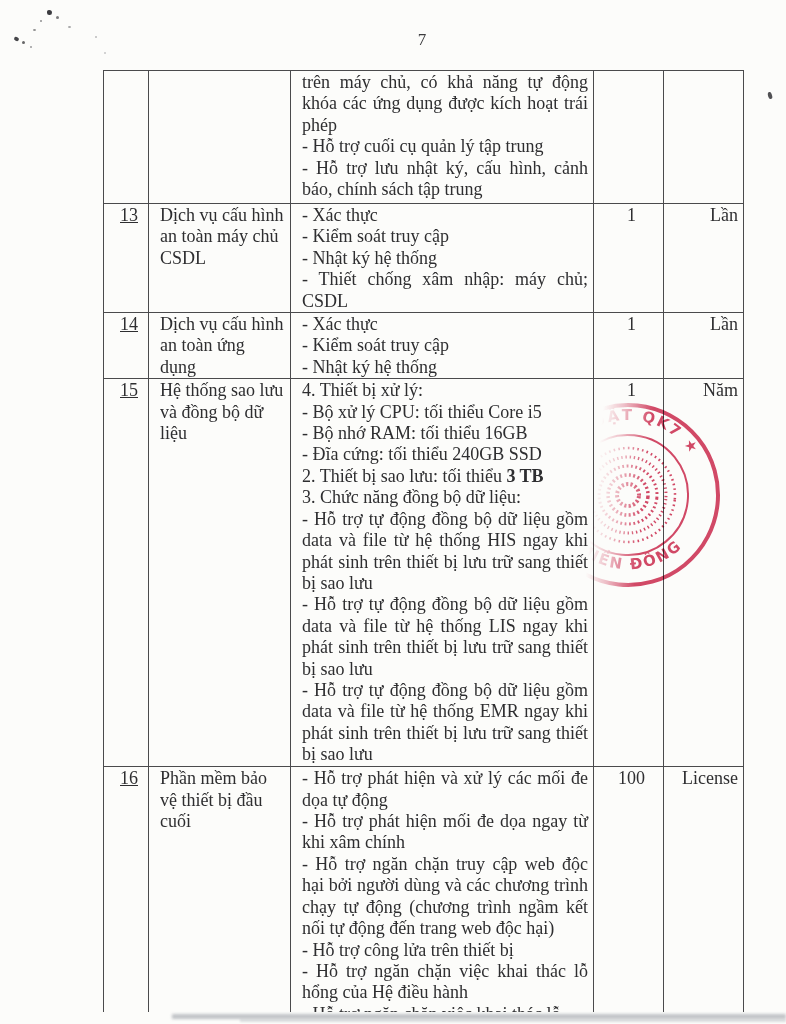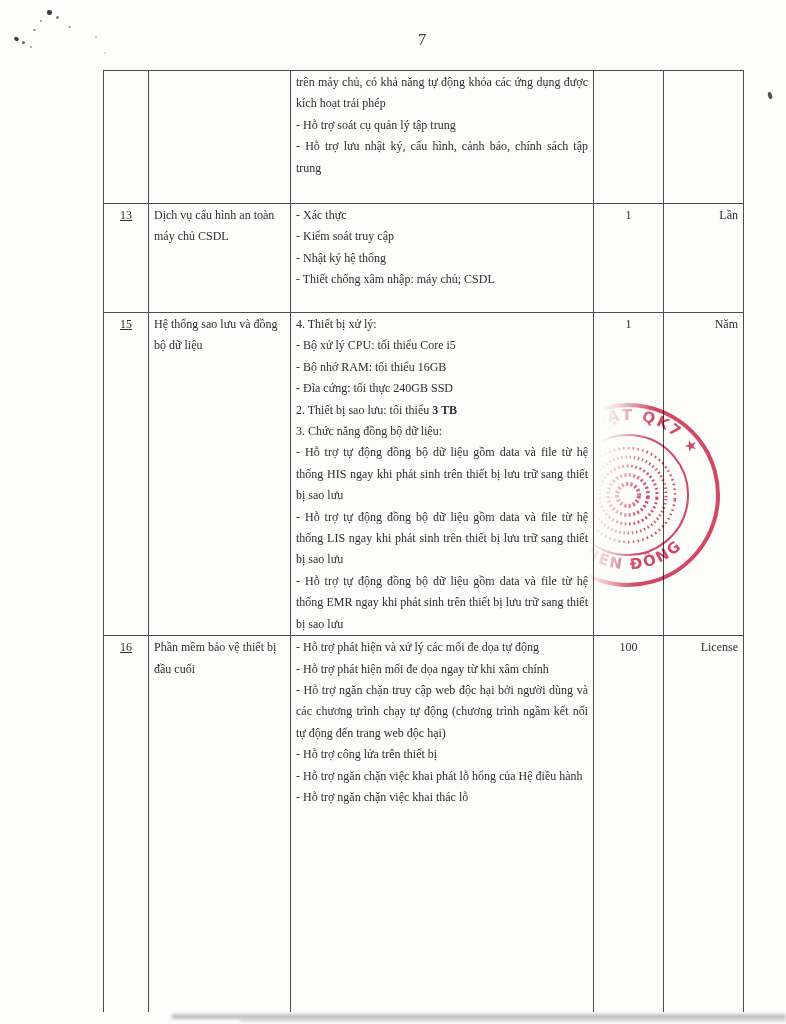--- a/index.html
+++ b/index.html
@@ -34,22 +34,22 @@
   .table-wrap{
     position:absolute;left:103px;top:70px;width:641px;height:942px;
     overflow:hidden;
   }
   table.spec{
     border-collapse:collapse;table-layout:fixed;width:640px;
   }
   table.spec td{
     border:1.5px solid #4a4a4c;
     vertical-align:top;
-    font-size:12px;line-height:21.4px;
-    padding:1px 5px 0 5px;
+    font-size:18px;line-height:21.4px;
+    padding:1px 5px 0 11px;
     overflow:hidden;
   }
   col.w-stt{width:45px;}
   col.w-name{width:142px;}
   col.w-desc{width:303px;}
   col.w-qty{width:70px;}
   col.w-unit{width:80px;}
   td.c-stt{text-align:center;padding-left:2px;padding-right:2px;text-decoration:underline;}
   td.c-qty{text-align:center;}
   td.c-unit{text-align:right;}
@@ -99,64 +99,75 @@
           <col class="w-desc">
           <col class="w-qty">
           <col class="w-unit">
       </colgroup>
       <tbody>
           <tr>
       <td class="c-stt"></td>
       <td class="c-name"></td>
       <td class="c-desc">
               <p class="desc-p"><span>trên máy chủ, có khả năng tự động khóa các ứng dụng được kích hoạt trái phép</span></p>
-              <p class="desc-p"><span>- Hỗ trợ soát cụ quản lý tập trung</span></p>
+              <p class="desc-p"><span>- Hỗ trợ cuối cụ quản lý tập trung</span></p>
               <p class="desc-p"><span>- Hỗ trợ lưu nhật ký, cấu hình, cảnh báo, chính sách tập trung</span></p>
             </td>
       <td class="c-qty"></td>
       <td class="c-unit"></td>
     </tr>
           <tr>
       <td class="c-stt">13</td>
       <td class="c-name">Dịch vụ cấu hình an toàn máy chủ CSDL</td>
       <td class="c-desc">
               <p class="desc-p"><span>- Xác thực</span></p>
               <p class="desc-p"><span>- Kiểm soát truy cập</span></p>
               <p class="desc-p"><span>- Nhật ký hệ thống</span></p>
               <p class="desc-p"><span>- Thiết chống xâm nhập: máy chủ; CSDL</span></p>
             </td>
       <td class="c-qty">1</td>
       <td class="c-unit">Lần</td>
     </tr>
           <tr>
+      <td class="c-stt">14</td>
+      <td class="c-name">Dịch vụ cấu hình an toàn ứng dụng</td>
+      <td class="c-desc">
+              <p class="desc-p"><span>- Xác thực</span></p>
+              <p class="desc-p"><span>- Kiểm soát truy cập</span></p>
+              <p class="desc-p"><span>- Nhật ký hệ thống</span></p>
+            </td>
+      <td class="c-qty">1</td>
+      <td class="c-unit">Lần</td>
+    </tr>
+          <tr>
       <td class="c-stt">15</td>
       <td class="c-name">Hệ thống sao lưu và đồng bộ dữ liệu</td>
       <td class="c-desc">
               <p class="desc-p"><span>4. Thiết bị xử lý:</span></p>
               <p class="desc-p"><span>- Bộ xử lý CPU: tối thiểu Core i5</span></p>
               <p class="desc-p"><span>- Bộ nhớ RAM: tối thiểu 16GB</span></p>
-              <p class="desc-p"><span>- Đĩa cứng: tối thực 240GB SSD</span></p>
+              <p class="desc-p"><span>- Đĩa cứng: tối thiểu 240GB SSD</span></p>
               <p class="desc-p"><span>2. Thiết bị sao lưu: tối thiểu </span><b>3 TB</b></p>
               <p class="desc-p"><span>3. Chức năng đồng bộ dữ liệu:</span></p>
               <p class="desc-p"><span>- Hỗ trợ tự động đồng bộ dữ liệu gồm data và file từ hệ thống HIS ngay khi phát sinh trên thiết bị lưu trữ sang thiết bị sao lưu</span></p>
               <p class="desc-p"><span>- Hỗ trợ tự động đồng bộ dữ liệu gồm data và file từ hệ thống LIS ngay khi phát sinh trên thiết bị lưu trữ sang thiết bị sao lưu</span></p>
               <p class="desc-p"><span>- Hỗ trợ tự động đồng bộ dữ liệu gồm data và file từ hệ thống EMR ngay khi phát sinh trên thiết bị lưu trữ sang thiết bị sao lưu</span></p>
             </td>
       <td class="c-qty">1</td>
       <td class="c-unit">Năm</td>
     </tr>
           <tr>
       <td class="c-stt">16</td>
       <td class="c-name">Phần mềm bảo vệ thiết bị đầu cuối</td>
       <td class="c-desc">
               <p class="desc-p"><span>- Hỗ trợ phát hiện và xử lý các mối đe dọa tự động</span></p>
               <p class="desc-p"><span>- Hỗ trợ phát hiện mối đe dọa ngay từ khi xâm chính</span></p>
               <p class="desc-p"><span>- Hỗ trợ ngăn chặn truy cập web độc hại bởi người dùng và các chương trình chạy tự động (chương trình ngầm kết nối tự động đến trang web độc hại)</span></p>
               <p class="desc-p"><span>- Hỗ trợ công lửa trên thiết bị</span></p>
-              <p class="desc-p"><span>- Hỗ trợ ngăn chặn việc khai phát lỗ hổng của Hệ điều hành</span></p>
+              <p class="desc-p"><span>- Hỗ trợ ngăn chặn việc khai thác lỗ hổng của Hệ điều hành</span></p>
               <p class="desc-p"><span>- Hỗ trợ ngăn chặn việc khai thác lỗ</span></p>
             </td>
       <td class="c-qty">100</td>
       <td class="c-unit">License</td>
     </tr>
         </tbody>
     </table>
   </div>
 
   <svg class="stamp-svg" width="786" height="1024" viewBox="0 0 786 1024">

